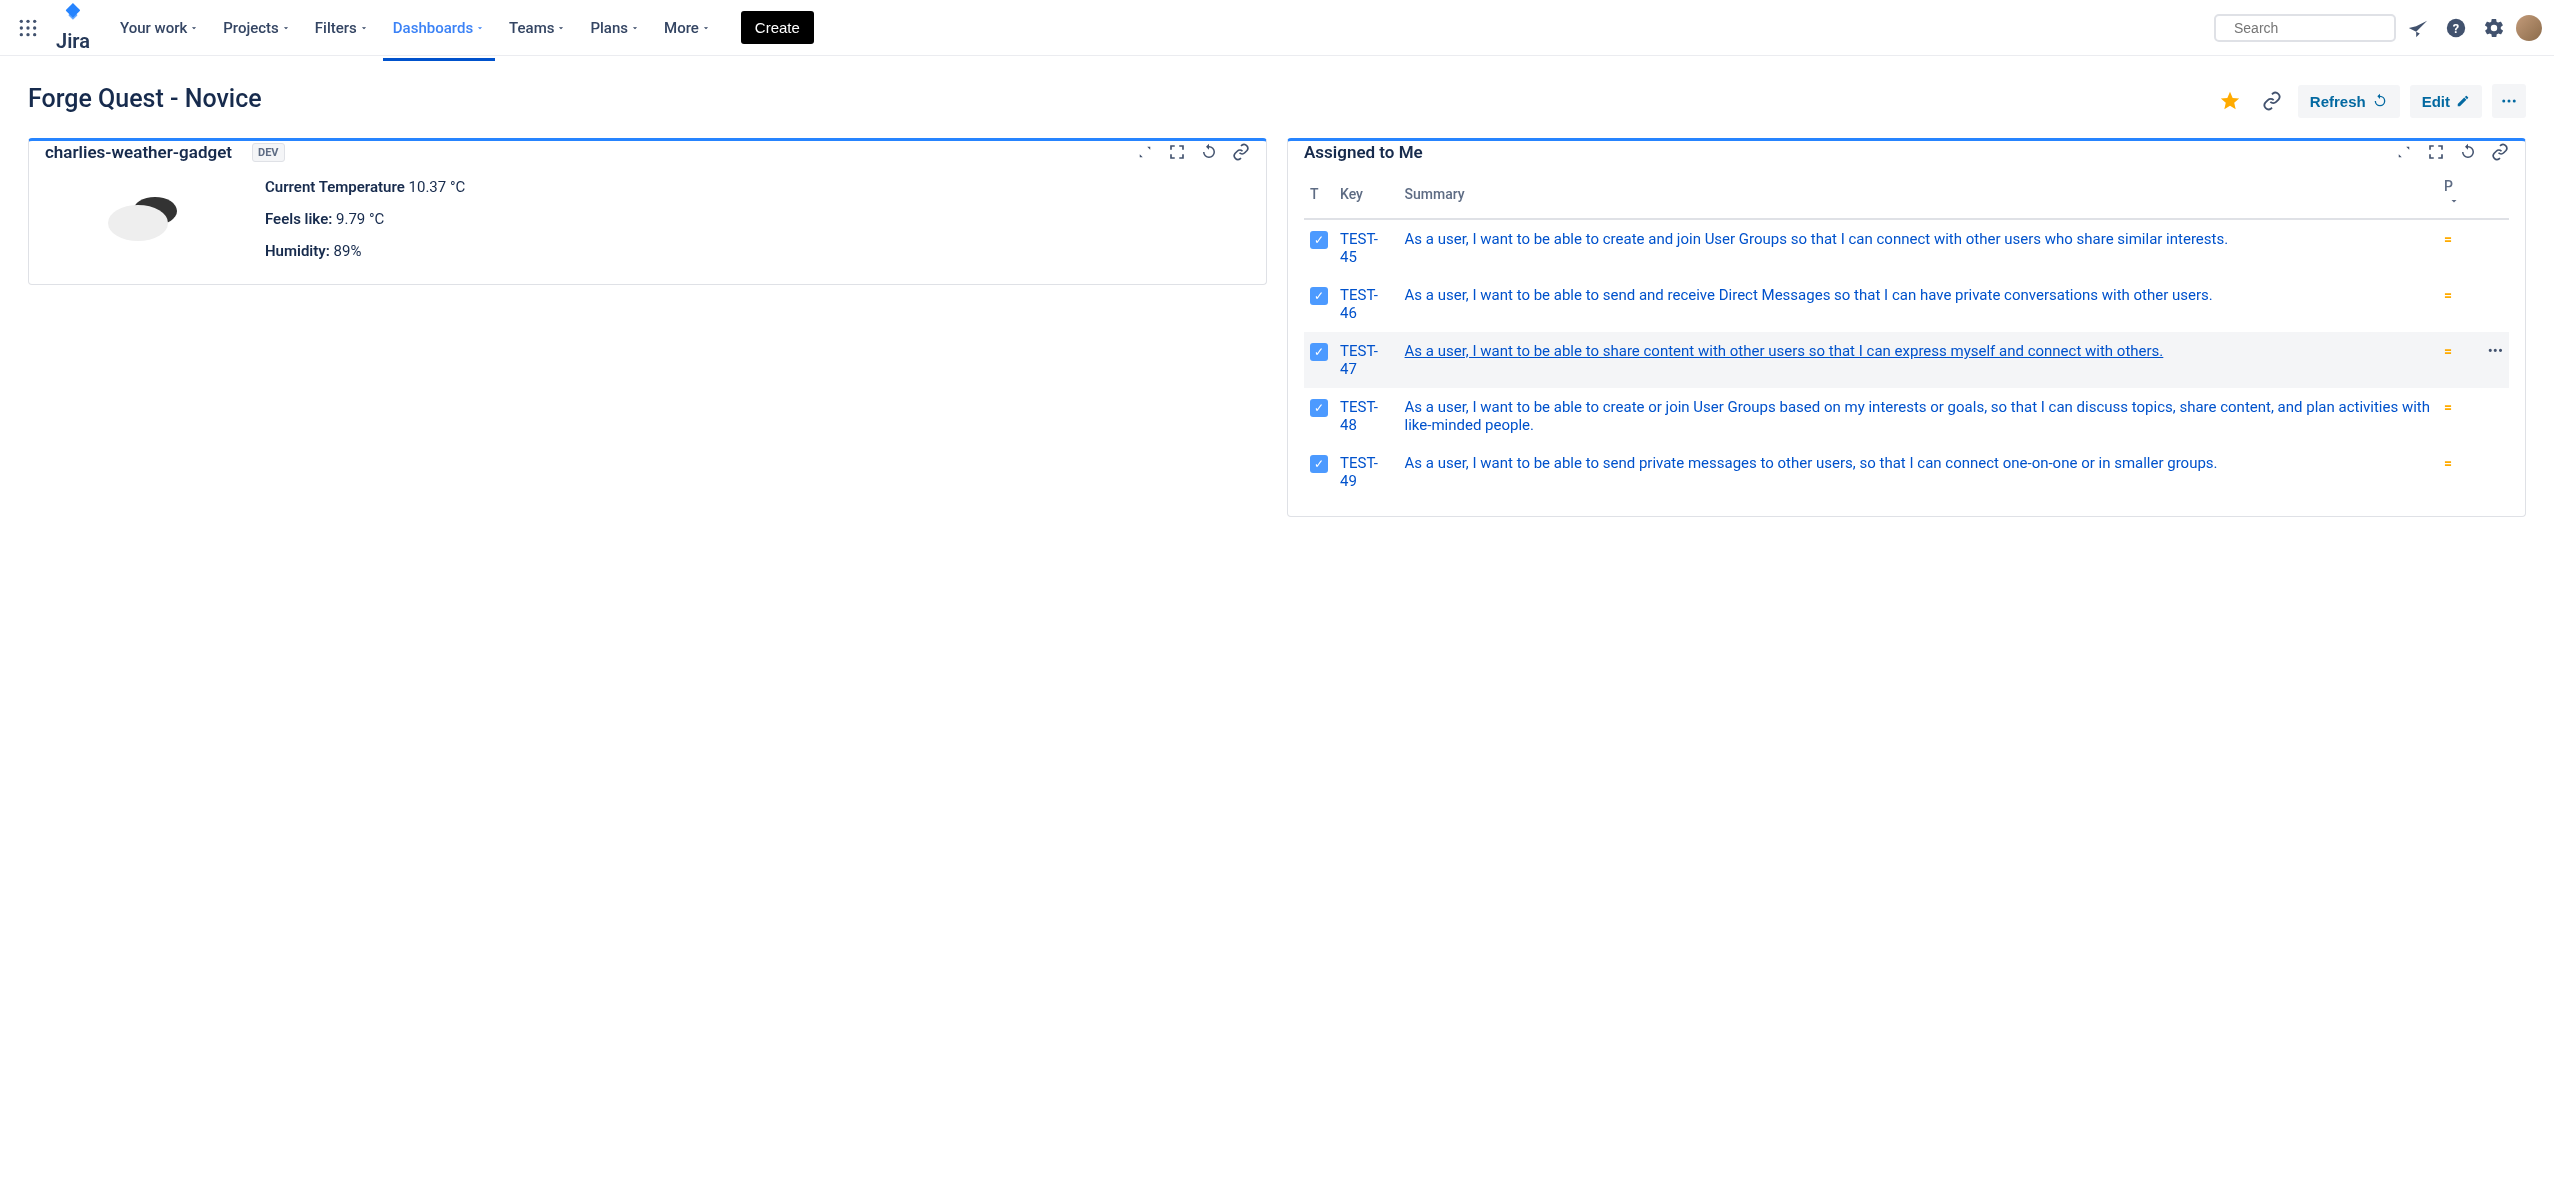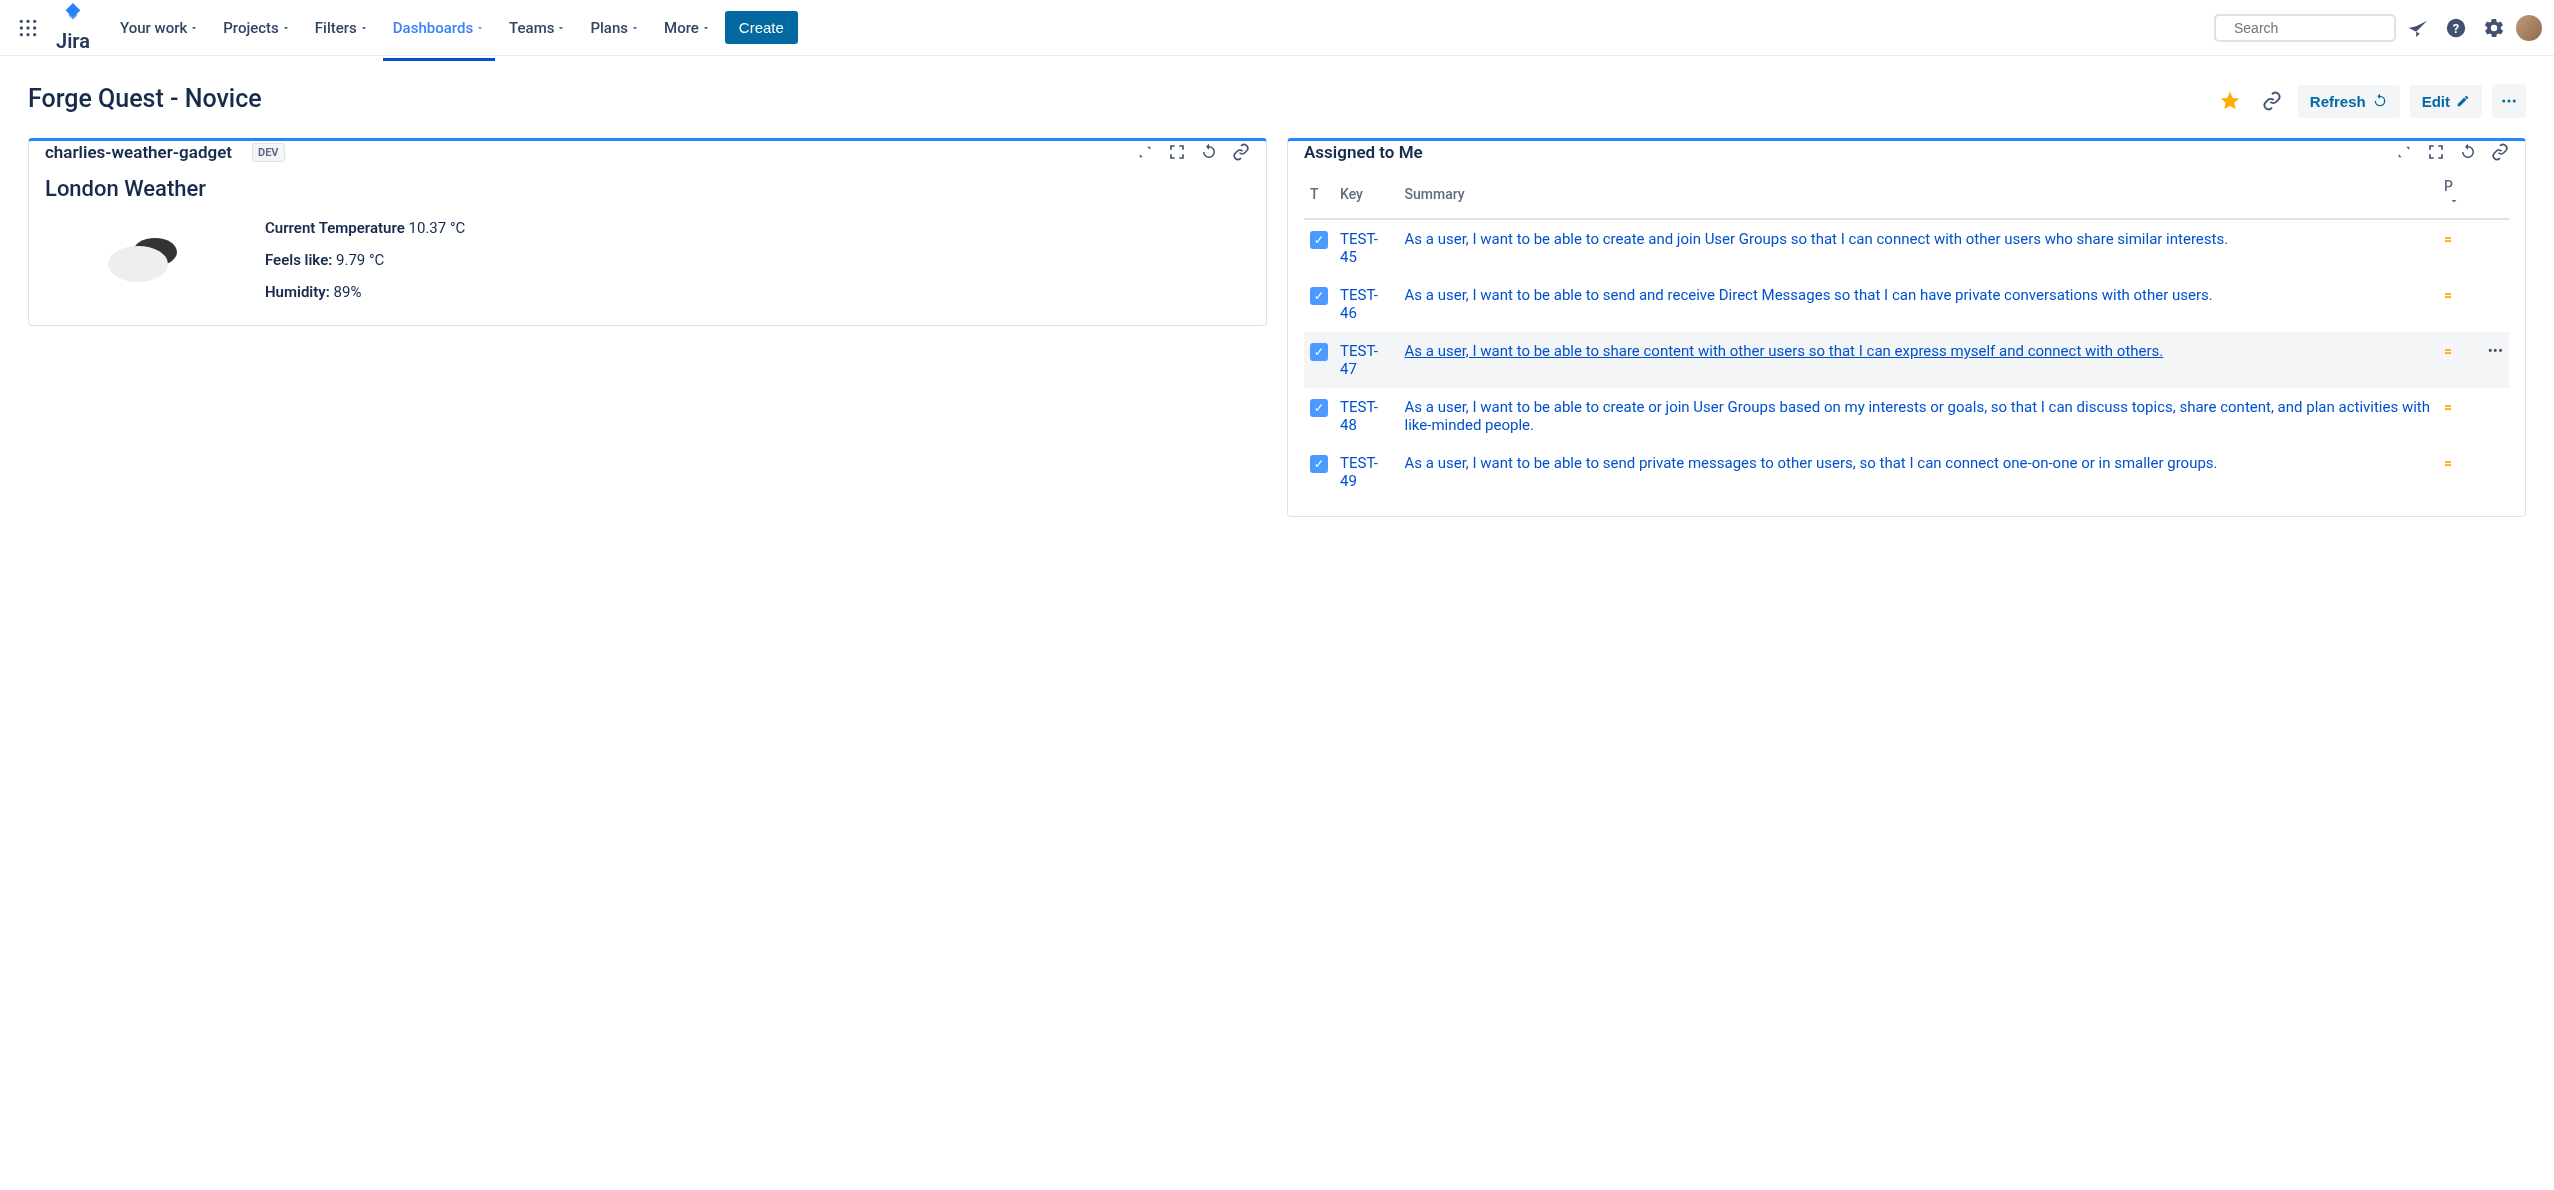--- a/index.html
+++ b/index.html
@@ -6,21 +6,21 @@
 body { font-family:-apple-system,BlinkMacSystemFont,"Segoe UI",Roboto,sans-serif; background:#fff; color:#172B4D; font-size:14px; }
 .header { display:flex; align-items:center; height:56px; padding:0 12px; border-bottom:1px solid #ebecf0; gap:4px; }
 .app-switcher { width:32px; height:32px; display:flex; align-items:center; justify-content:center; cursor:pointer; border-radius:3px; }
 .logo { display:flex; align-items:center; gap:4px; padding:0 8px; cursor:pointer;flex-direction:column; }
 .logo-text { font-size:20px; font-weight:600; color:#253858; }
 .nav { display:flex; align-items:center; gap:4px; margin-left:8px; }
 .nav-item { padding:8px 10px; display:flex; align-items:center; gap:2px; cursor:pointer; border-radius:3px; font-size:15px; color:#344563; font-weight:500; position:relative; }
 .nav-item.active { color:#3b82f6; }
 .nav-item.active::after { content:""; position:absolute; bottom:-16px; left:0; right:0; height:3px; background:#0052CC; }
 .chevron { width:10px; height:10px; }
-.create-btn { background:#0369a1; color:#fff; border:none; padding:8px 14px; border-radius:3px; font-size:15px; font-weight:500; cursor:pointer; margin-left:0; }
+.create-btn { background:#000000; color:#fff; border:none; padding:8px 14px; border-radius:3px; font-size:15px; font-weight:500; cursor:pointer; margin-left:16px; }
 .header-right { margin-left:auto; display:flex; align-items:center; gap:6px; }
 .search-box { display:flex; align-items:center; border:2px solid #dfe1e6; border-radius:5px; padding:4px 10px; width:182px; gap:8px; }
 .search-box input { border:none; outline:none; font-size:14px; flex:1; background:transparent; }
 .hicon { width:32px; height:32px; display:flex; align-items:center; justify-content:center; cursor:pointer; border-radius:50%; color:#42526E; }
 .avatar { width:26px; height:26px; border-radius:50%; background:linear-gradient(135deg,#c39b7a,#8b6b4a); cursor:pointer; }
 .page { padding:20px 28px; }
 .page-head { display:flex; align-items:flex-start; margin-bottom:20px;margin-top:8px; }
 .page-title { font-size:25px; font-weight:500; color:#172B4D; }
 .page-actions { margin-left:auto; display:flex; align-items:center; gap:10px; }
 .action-btn { background:#f4f5f7; border:none; padding:8px 12px; border-radius:3px; font-size:15px; font-weight:700; cursor:pointer; display:flex; align-items:center; gap:6px; color:#0369a1; }
@@ -206,21 +206,20 @@
                 <path fill="currentColor" d="M12 4V1L8 5l4 4V6a6 6 0 11-6 6H4a8 8 0 108-8z"></path>
               </svg>
             </span>
           <span>
               <svg width="18" height="18" viewBox="0 0 24 24">
                 <path fill="none" stroke="currentColor" stroke-width="2.2" d="M10 13a5 5 0 007 0l3-3a5 5 0 00-7-7l-1 1M14 11a5 5 0 00-7 0l-3 3a5 5 0 007 7l1-1"></path>
               </svg>
             </span>
         </div>
       </div>
-      <h2 class="weather-title">London Weather</h2>
       <div class="weather-body">
         <div class="weather-icon">
           <svg width="90" height="60" viewBox="0 0 90 60">
               <ellipse cx="55" cy="22" rx="22" ry="14" fill="#333"></ellipse>
               <ellipse cx="38" cy="34" rx="30" ry="18" fill="#eee"></ellipse>
             </svg>
         </div>
         <div class="weather-data">
           <div><b>Current Temperature</b> <span>10.37 °C</span></div>
           <div><b>Feels like:</b> <span>9.79 °C</span></div>

